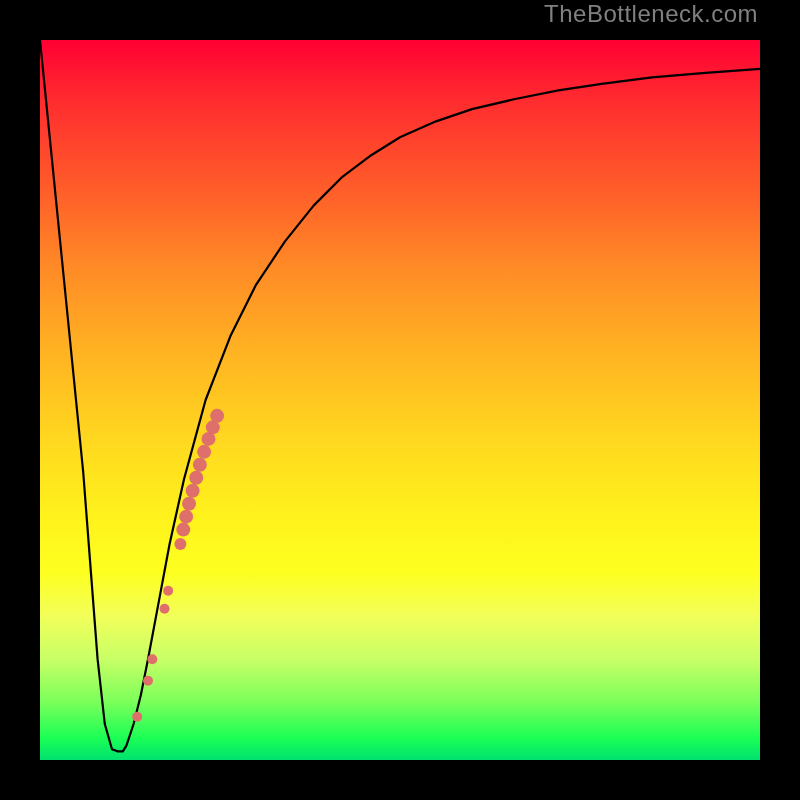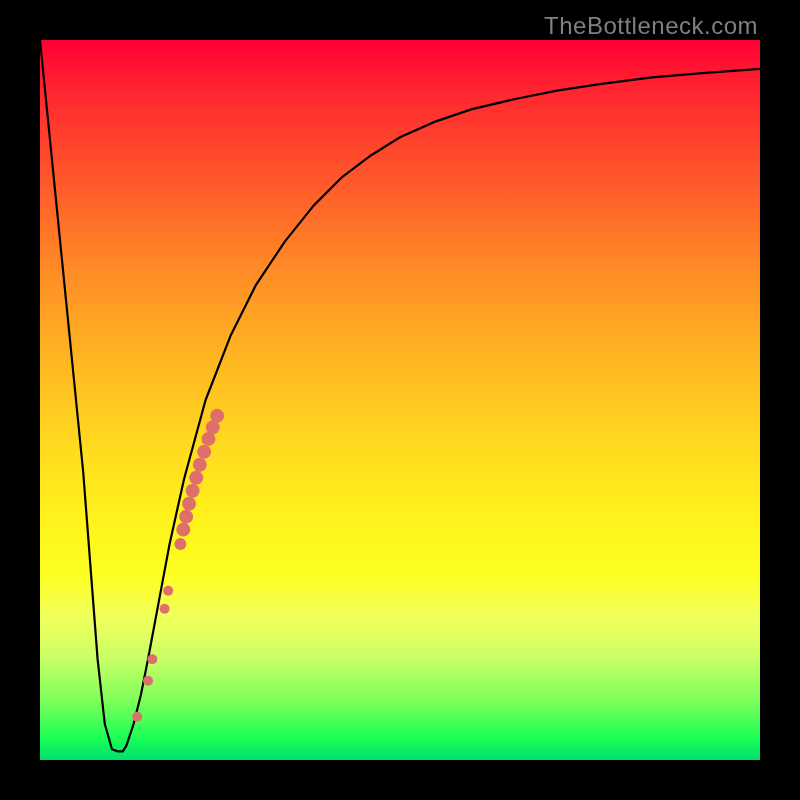--- a/index.html
+++ b/index.html
@@ -41,21 +41,21 @@
       #00e070 100%
     );
   }
   .plot-area svg {
     position: absolute;
     top: 0;
     left: 0;
   }
   .watermark {
     position: absolute;
-    top: 12px;
+    top: 0;
     right: 42px;
     color: #808080;
     font-size: 24px;
     letter-spacing: 0.5px;
     user-select: none;
     margin-left: 32px;
   }
 </style>
 </head>
 <body>

